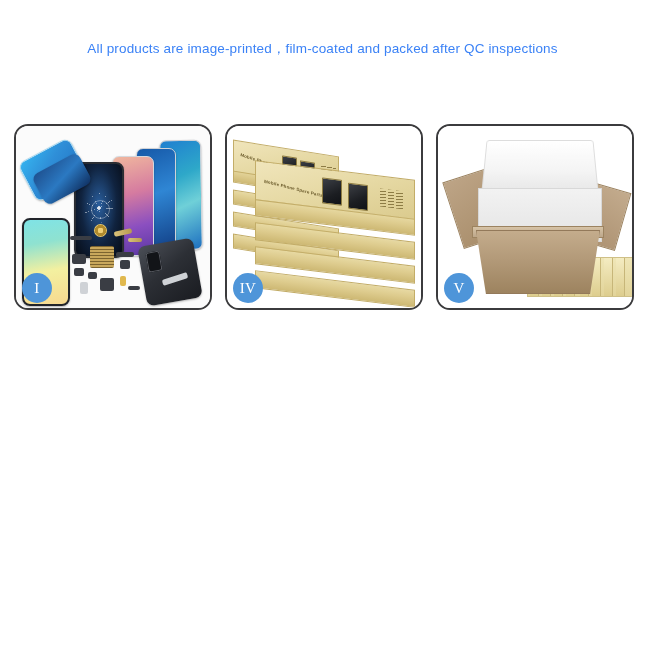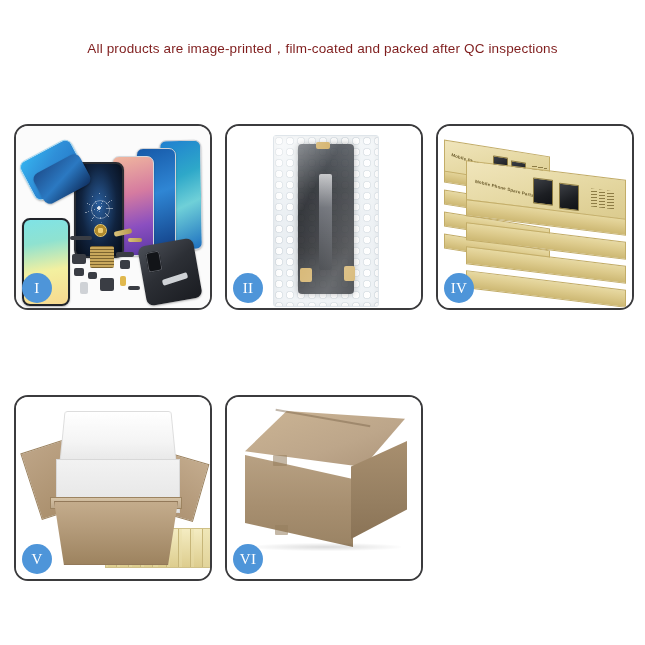--- a/index.html
+++ b/index.html
@@ -33,21 +33,21 @@
     font-weight: 400;
     letter-spacing: 1.2px;
     color: #0d0d0d;
     line-height: 1.1;
     margin: 0;
     font-family: "Liberation Sans", sans-serif;
   }
   .subtitle {
     font-size: 13.5px;
     font-weight: 400;
-    color: #7f1d1d;
+    color: #3b82f6;
     letter-spacing: 0.15px;
     margin: 11px 0 0 0;
     line-height: 1.2;
   }
 
   
   .grid {
     position: absolute;
     left: 14px;
     top: 124px;
@@ -415,34 +415,20 @@
         <div class="part" style="left:72px; top:146px; width:9px; height:7px;"></div>
         <div class="part part-lite" style="left:64px; top:156px; width:8px; height:12px;"></div>
         <div class="part" style="left:84px; top:152px; width:14px; height:13px;"></div>
         <div class="part part-chip" style="left:104px; top:150px; width:6px; height:10px;"></div>
         <div class="part" style="left:112px; top:160px; width:12px; height:4px;"></div>
         <div class="part part-lite" style="left:146px; top:150px; width:26px; height:6px; transform:rotate(-18deg);"></div>
       </div>
       <div class="badge">I</div>
     </div>
 
-    <div class="panel">
-      <div class="panel-stage">
-        <div class="bw-bg"></div>
-        <div class="bw-sheet">
-          <div class="bw-item"></div>
-          <div class="bw-flex"></div>
-          <div class="bw-conn" style="left:42px; top:6px; width:14px; height:7px;"></div>
-          <div class="bw-conn" style="left:26px; top:132px; width:12px; height:14px;"></div>
-          <div class="bw-conn" style="left:70px; top:130px; width:11px; height:15px;"></div>
-          <div class="bw-gloss"></div>
-        </div>
-      </div>
-      <div class="badge">II</div>
-    </div>
 
 
     <div class="panel">
       <div class="panel-stage">
         <div class="b4-bg"></div>
         <div class="stack">
 
           <div class="kbox" style="left:2px; top:40px; width:104px; height:13px; transform:skewY(9deg);"></div>
           <div class="kbox" style="left:2px; top:62px; width:104px; height:13px; transform:skewY(9deg);"></div>
           <div class="kbox" style="left:2px; top:84px; width:104px; height:13px; transform:skewY(9deg);"></div>
@@ -489,28 +475,15 @@
             <div class="f5-slab" style="left:76px;"></div>
             <div class="f5-slab" style="left:88px;"></div>
           </div>
         </div>
         <div class="c5-body-rim"></div>
         <div class="c5-body"></div>
       </div>
       <div class="badge">V</div>
     </div>
 
-    <div class="panel">
-      <div class="panel-stage">
-        <div class="b6-bg"></div>
-        <div class="c6-top"></div>
-        <div class="c6-left"></div>
-        <div class="c6-right"></div>
-        <div class="c6-seam" style="left:48px; top:20px; width:96px; height:1.5px; transform:rotate(10deg);"></div>
-        <div class="c6-tape" style="left:46px; top:58px; width:14px; height:11px;"></div>
-        <div class="c6-tape" style="left:48px; top:128px; width:13px; height:10px;"></div>
-        <div class="c6-shadow"></div>
-      </div>
-      <div class="badge">VI</div>
-    </div>
 
   </div>
 </div>
 
 </body></html>

